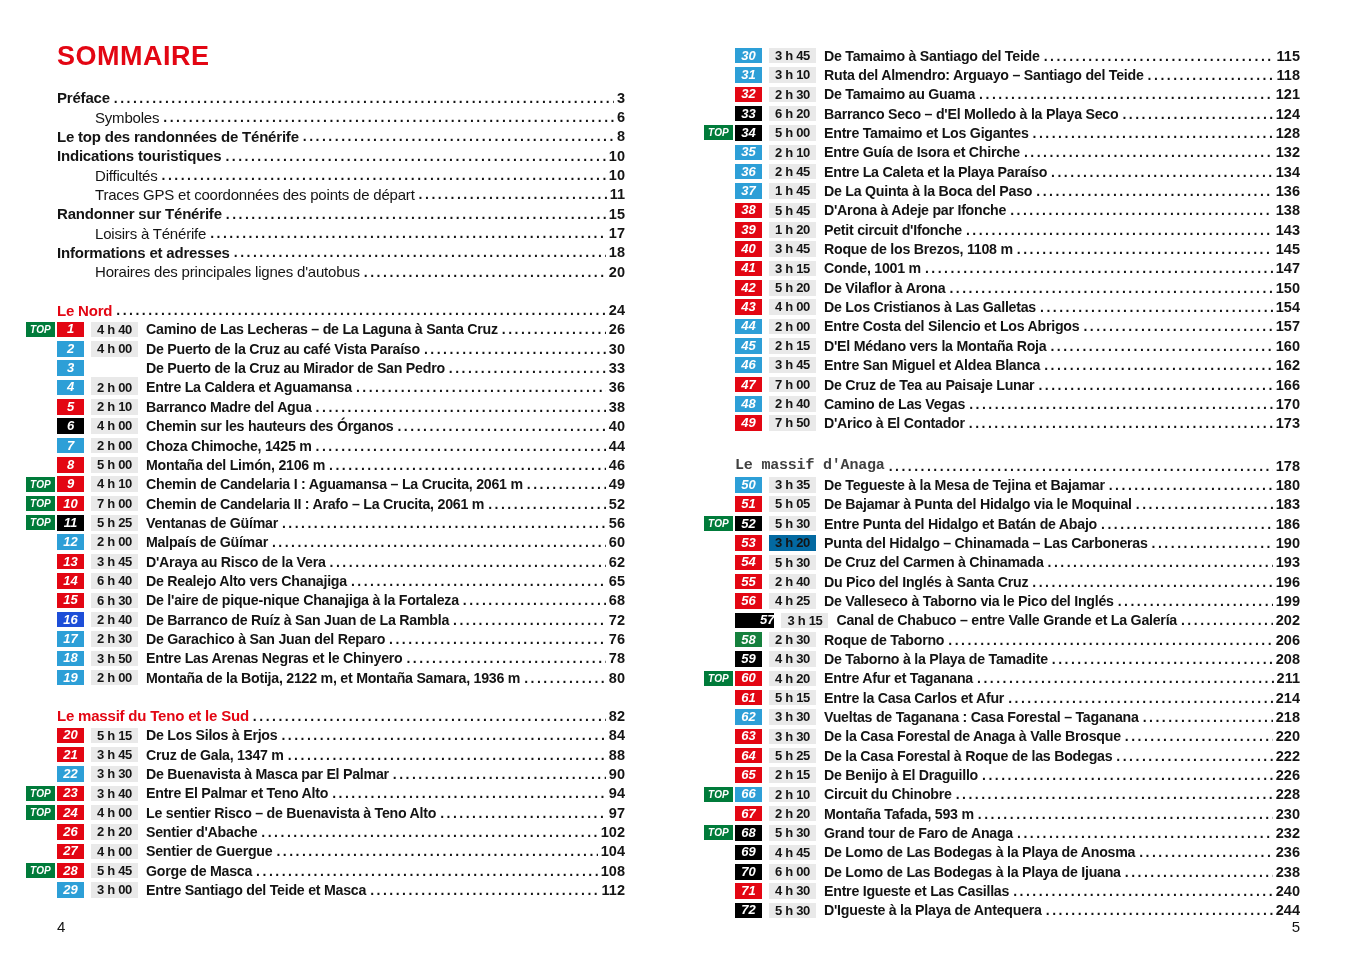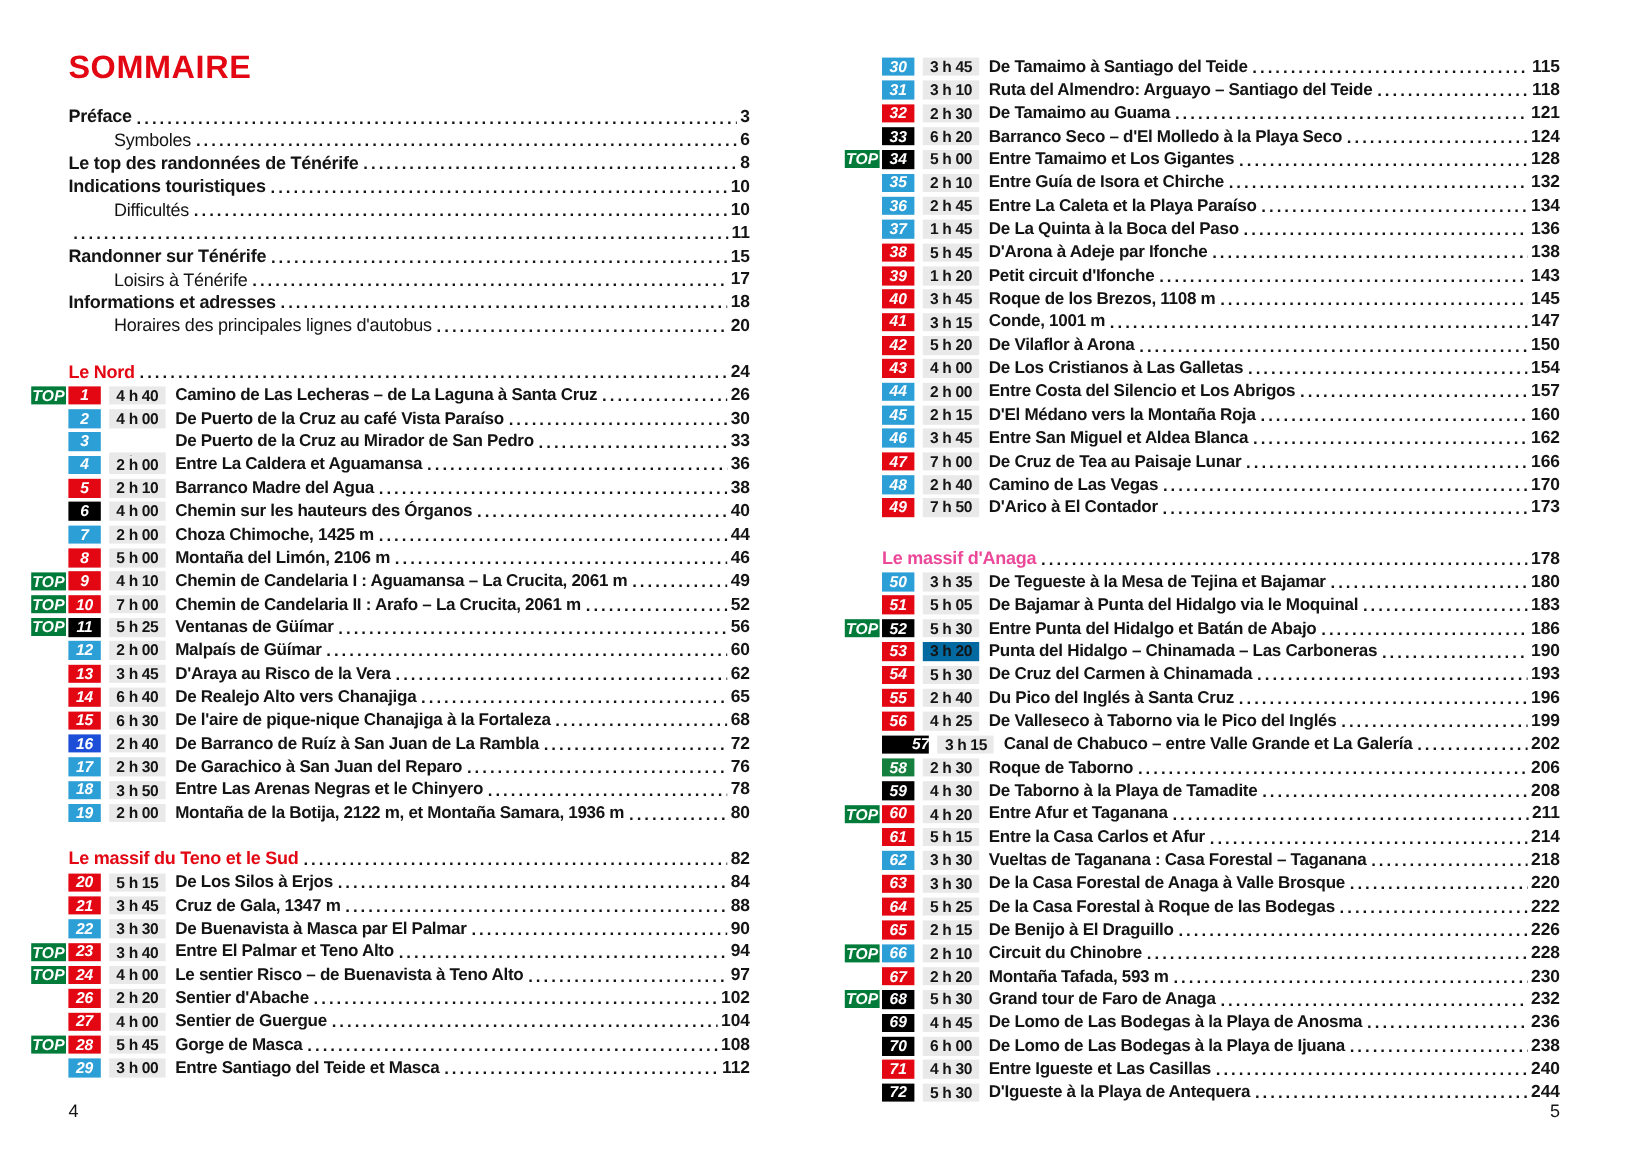--- a/index.html
+++ b/index.html
@@ -35,21 +35,21 @@
                font-style:italic; font-size:13px; display:flex; align-items:center;
                justify-content:center; padding-bottom:1px; }
   .time-chip { flex:0 0 47px; height:15.5px; margin-right:8px; background:#e9e9e9;
                font-size:13px; font-weight:bold; text-align:center; line-height:15.5px;
                white-space:nowrap; letter-spacing:-0.3px; }
   .route-title { flex:0 0 auto; font-size:14.2px; font-weight:bold; white-space:nowrap;
                  letter-spacing:-0.25px; }
 
   .top-badge { position:absolute; left:-31px; top:2px; width:29px; height:15px;
                background:#007b3a; color:#fff; font-style:italic; font-weight:bold;
-               font-size:13px; display:flex; align-items:center; justify-content:center;
+               font-size:10px; display:flex; align-items:center; justify-content:center;
                letter-spacing:.2px; }
 
   .folio { position:absolute; top:918px; font-size:15px; color:#141414; }
   .folio-left  { left:0; }
   .folio-right { right:0; }
 </style>
 </head>
 <body>
 
 <div class="page page-left">
@@ -74,20 +74,21 @@
         <span class="intro-label">Indications touristiques</span>
         <span class="leader"></span>
         <span class="pagenum">10</span>
       </div>
       <div class="row intro-row indent">
         <span class="intro-label">Difficultés</span>
         <span class="leader"></span>
         <span class="pagenum">10</span>
       </div>
       <div class="row intro-row indent">
+        <span class="intro-label">Traces GPS et coordonnées des points de départ</span>
         <span class="leader"></span>
         <span class="pagenum">11</span>
       </div>
       <div class="row intro-row bold">
         <span class="intro-label">Randonner sur Ténérife</span>
         <span class="leader"></span>
         <span class="pagenum">15</span>
       </div>
       <div class="row intro-row indent">
         <span class="intro-label">Loisirs à Ténérife</span>
@@ -467,21 +468,21 @@
         <span class="num-badge" style="background: rgb(227, 6, 19);">49</span>
         <span class="time-chip" style="background: rgb(233, 233, 233);">7 h 50</span>
         <span class="route-title">D'Arico à El Contador</span>
         <span class="leader"></span>
         <span class="pagenum">173</span>
       </div>
     </div>
   <div id="right-sections">
       <div class="section">
         <div class="row section-heading">
-          <span class="section-title" style="color: #ec4899;">Le massif d'Anaga</span>
+          <span class="section-title" style="color: #404040; font-family: Liberation Mono, monospace;">Le massif d'Anaga</span>
           <span class="leader"></span>
           <span class="pagenum">178</span>
         </div>
         <div class="row route-row">
           <span class="num-badge" style="background: rgb(45, 159, 215);">50</span>
           <span class="time-chip" style="background: rgb(233, 233, 233);">3 h 35</span>
           <span class="route-title">De Tegueste à la Mesa de Tejina et Bajamar</span>
           <span class="leader"></span>
           <span class="pagenum">180</span>
         </div>

